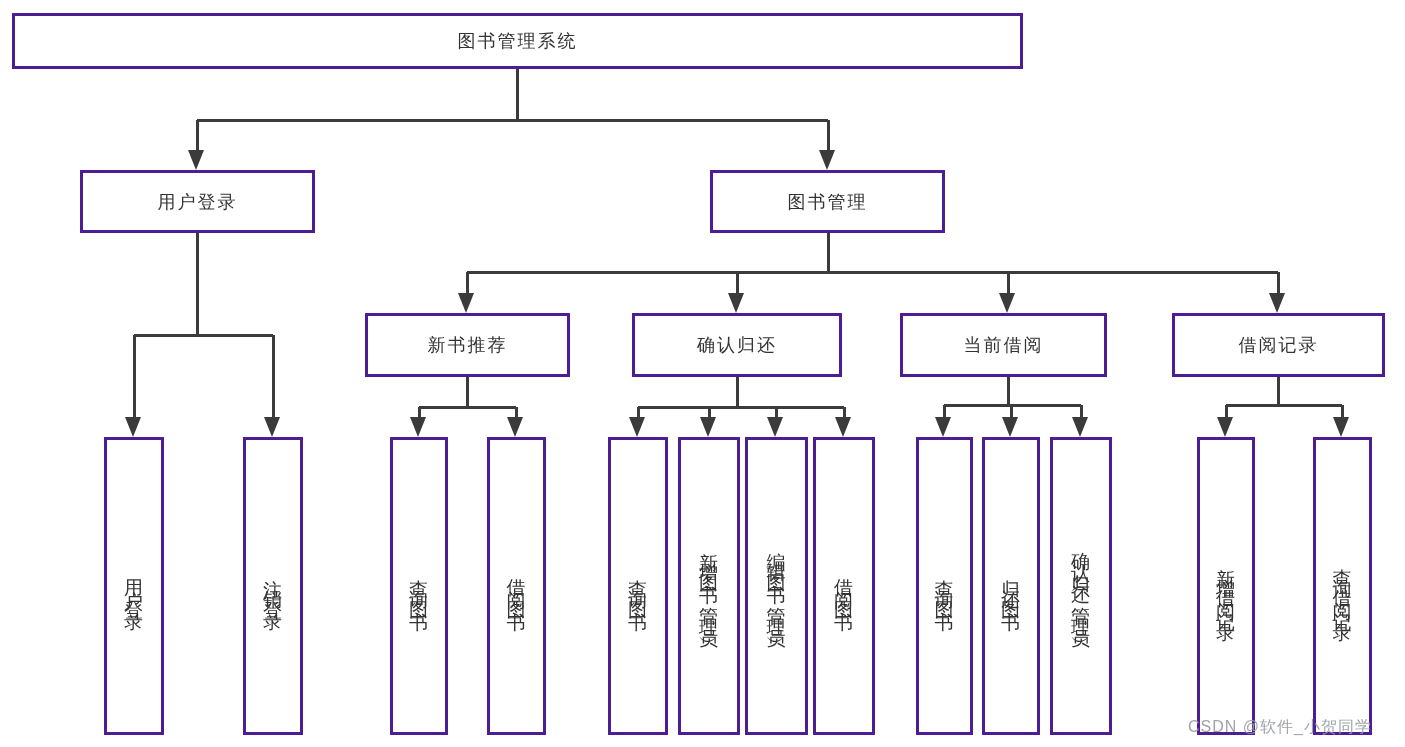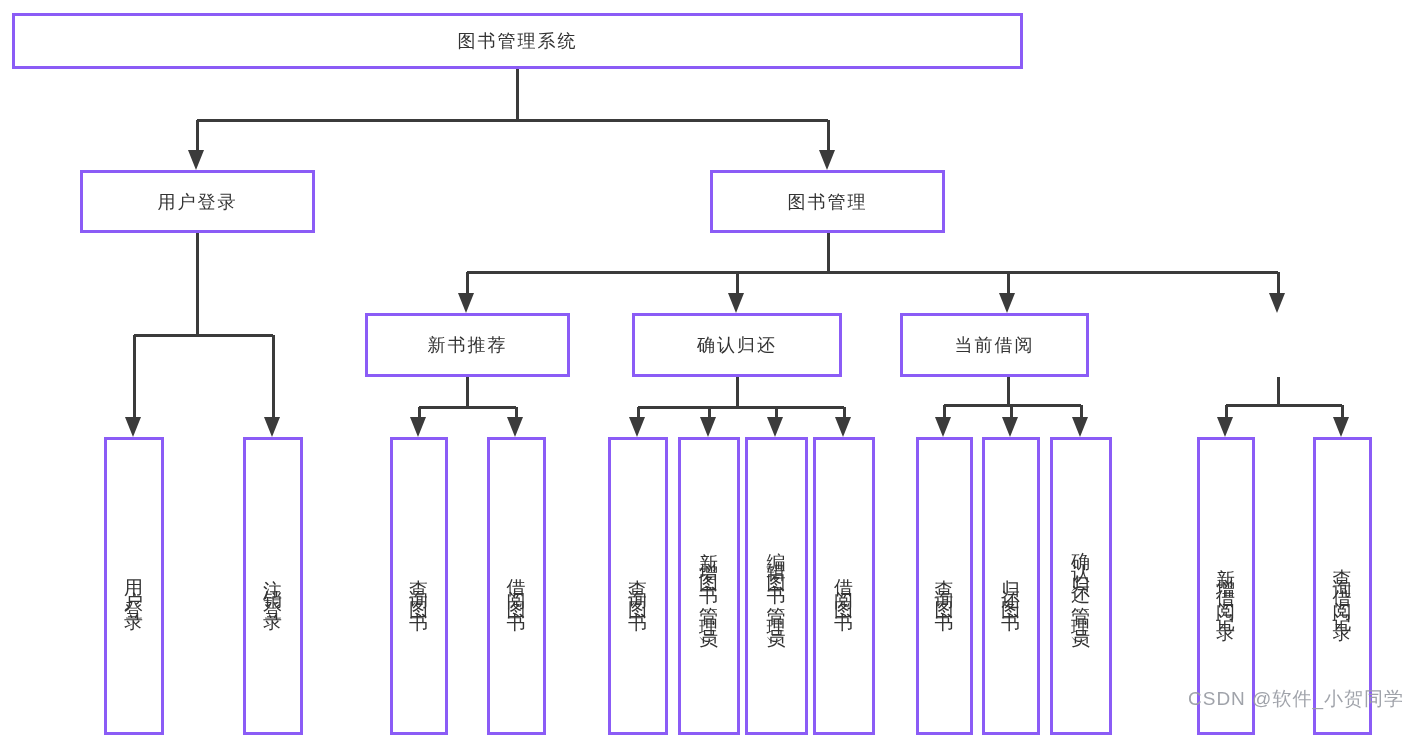--- a/index.html
+++ b/index.html
@@ -4,38 +4,38 @@
 <style>
   html,body { margin:0; padding:0; }
   body {
     width:1405px; height:747px; position:relative; overflow:hidden;
     background:#ffffff;
     font-family:"Liberation Sans", sans-serif;
   }
   #diagram { position:absolute; left:0; top:0; width:1405px; height:747px; }
   .node {
     position:absolute; box-sizing:border-box;
-    border:3px solid #8b5cf6; background:#ffffff;
+    border:3px solid #4c1d95; background:#ffffff;
     display:flex; align-items:center; justify-content:center;
     color:#333333; text-align:center;
   }
   .node.h { font-size:18px; letter-spacing:2px; }
   .node.v {
     writing-mode:vertical-rl; text-orientation:mixed;
     font-size:19px; letter-spacing:11px; line-height:1;
   }
   .cline { position:absolute; background:#3b3b3b; }
   .ahead {
     position:absolute; width:0; height:0;
     border-left:8px solid transparent; border-right:8px solid transparent;
     border-top:20px solid #3b3b3b;
   }
   #watermark {
-    position:absolute; left:1188px; top:686px; z-index:20;
-    font-size:19px; letter-spacing:1px;
+    position:absolute; left:1188px; top:717px; z-index:20;
+    font-size:16px; letter-spacing:1px;
     color:rgba(152,155,163,0.92);
     white-space:nowrap;
   }
 </style>
 </head>
 <body>
 
 <div id="diagram">
     <div class="node h" style="left: 12px; top: 13px; width: 1011px; height: 56px;">
       <span>图书管理系统</span>
@@ -45,22 +45,25 @@
     </div>
     <div class="node h" style="left: 365px; top: 313px; width: 205px; height: 64px;">
       <span>新书推荐</span>
     </div>
     <div class="node h" style="left: 710px; top: 170px; width: 235px; height: 63px;">
       <span>图书管理</span>
     </div>
     <div class="node h" style="left: 632px; top: 313px; width: 210px; height: 64px;">
       <span>确认归还</span>
     </div>
-    <div class="node h" style="left: 900px; top: 313px; width: 189px; height: 64px;">
+    <div class="node h" style="left: 900px; top: 313px; width: 207px; height: 64px;">
       <span>当前借阅</span>
+    </div>
+    <div class="node h" style="left: 1172px; top: 313px; width: 213px; height: 64px;">
+      <span>借阅记录</span>
     </div>
     <div class="node v" style="left: 104px; top: 437px; width: 60px; height: 298px;">
       <span>用户登录</span>
     </div>
     <div class="node v" style="left: 243px; top: 437px; width: 60px; height: 298px;">
       <span>注销登录</span>
     </div>
     <div class="node v" style="left: 390px; top: 437px; width: 58px; height: 298px;">
       <span>查询图书</span>
     </div>

